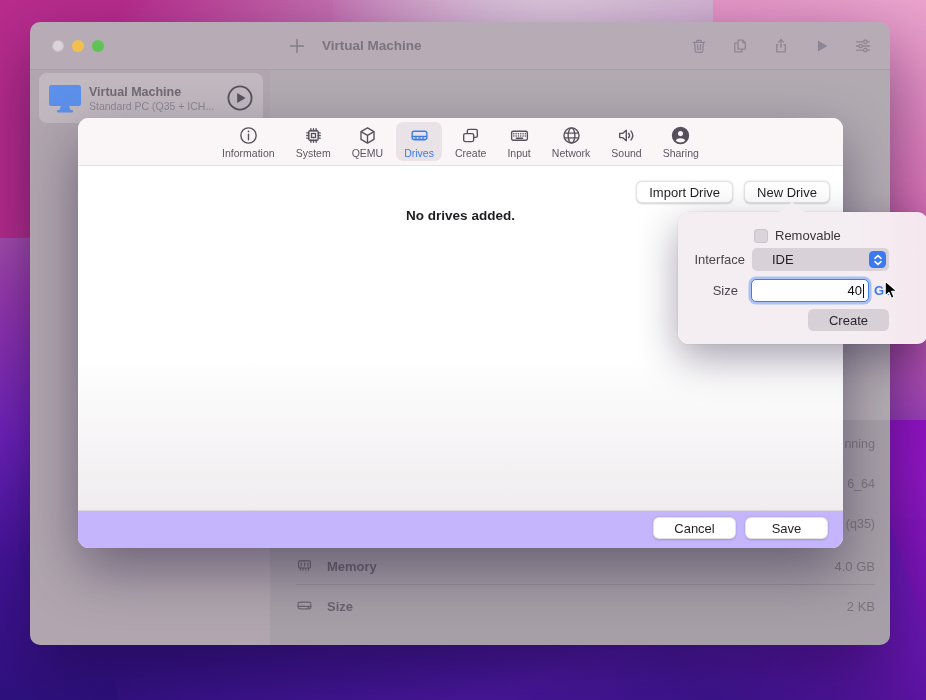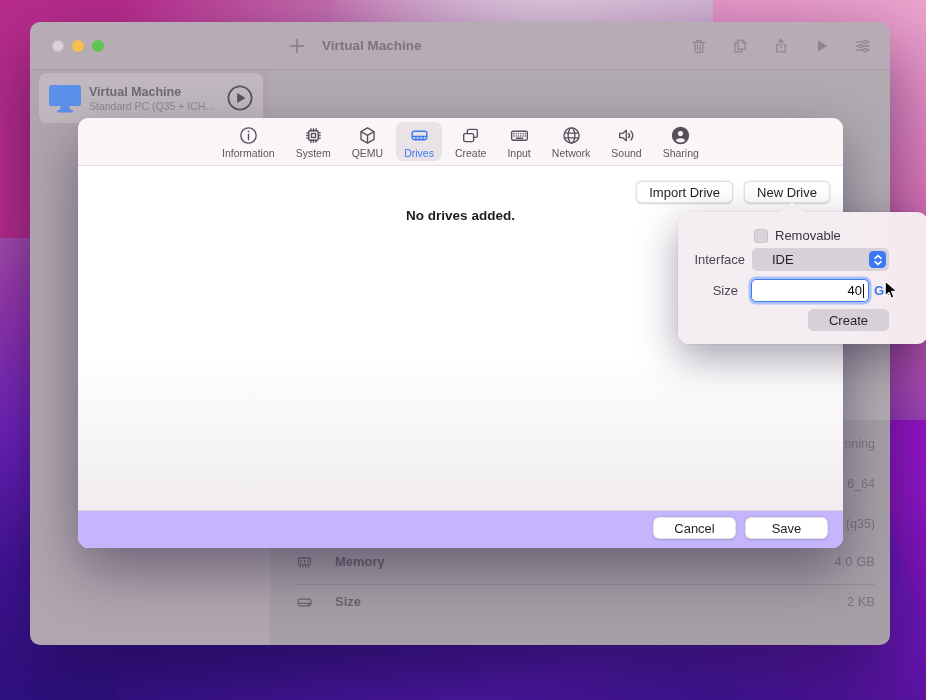--- a/index.html
+++ b/index.html
@@ -43,21 +43,21 @@
   .vm-icon { width:34px; height:30px; flex:0 0 auto; }
   .vm-texts { flex:1; margin-left:7px; overflow:hidden; }
   .vm-name { font-size:12.5px; font-weight:700; color:#6f6a76; white-space:nowrap; }
   .vm-sub { font-size:10.5px; color:#8e8894; margin-top:1px; white-space:nowrap; }
   .vm-play { width:28px; height:28px; flex:0 0 auto; }
 
   .content { position:absolute; left:240px; top:48px; right:0; bottom:0; background:#a79fa7; }
   .content-upper { position:absolute; left:0; top:0; right:0; height:350px; background:#b2aab1; }
   .partial { position:absolute; right:15px; height:16px; font-size:12.5px; color:#7d7781; }
   .p1 { top:367px; } .p2 { top:407px; } .p3 { top:447px; }
-  .info-row { position:absolute; left:26px; right:15px; height:20px; display:flex; align-items:flex-start; color:#6b6570;gap:8px; }
+  .info-row { position:absolute; left:26px; right:15px; height:20px; display:flex; align-items:flex-end; color:#6b6570; }
   .info-row svg { width:17px; height:17px; margin-right:14px; flex:0 0 auto; }
   .info-lbl { font-size:13px; font-weight:700; color:#6b6570; }
   .info-val { margin-left:auto; font-size:13px; color:#7a747e; }
   .r-mem { top:484px; } .r-size { top:524px; }
   .row-sep { position:absolute; left:26px; right:15px; top:514px; height:1px; background:rgba(90,85,95,0.22); }
 
   
   .sheet { position:absolute; left:78px; top:118px; width:765px; height:430px; border-radius:11px;
     background:#fff; box-shadow:0 22px 55px rgba(15,5,40,0.42); }
   .sheet-header { position:absolute; top:0; left:0; right:0; height:48px; background:#faf6f8;

